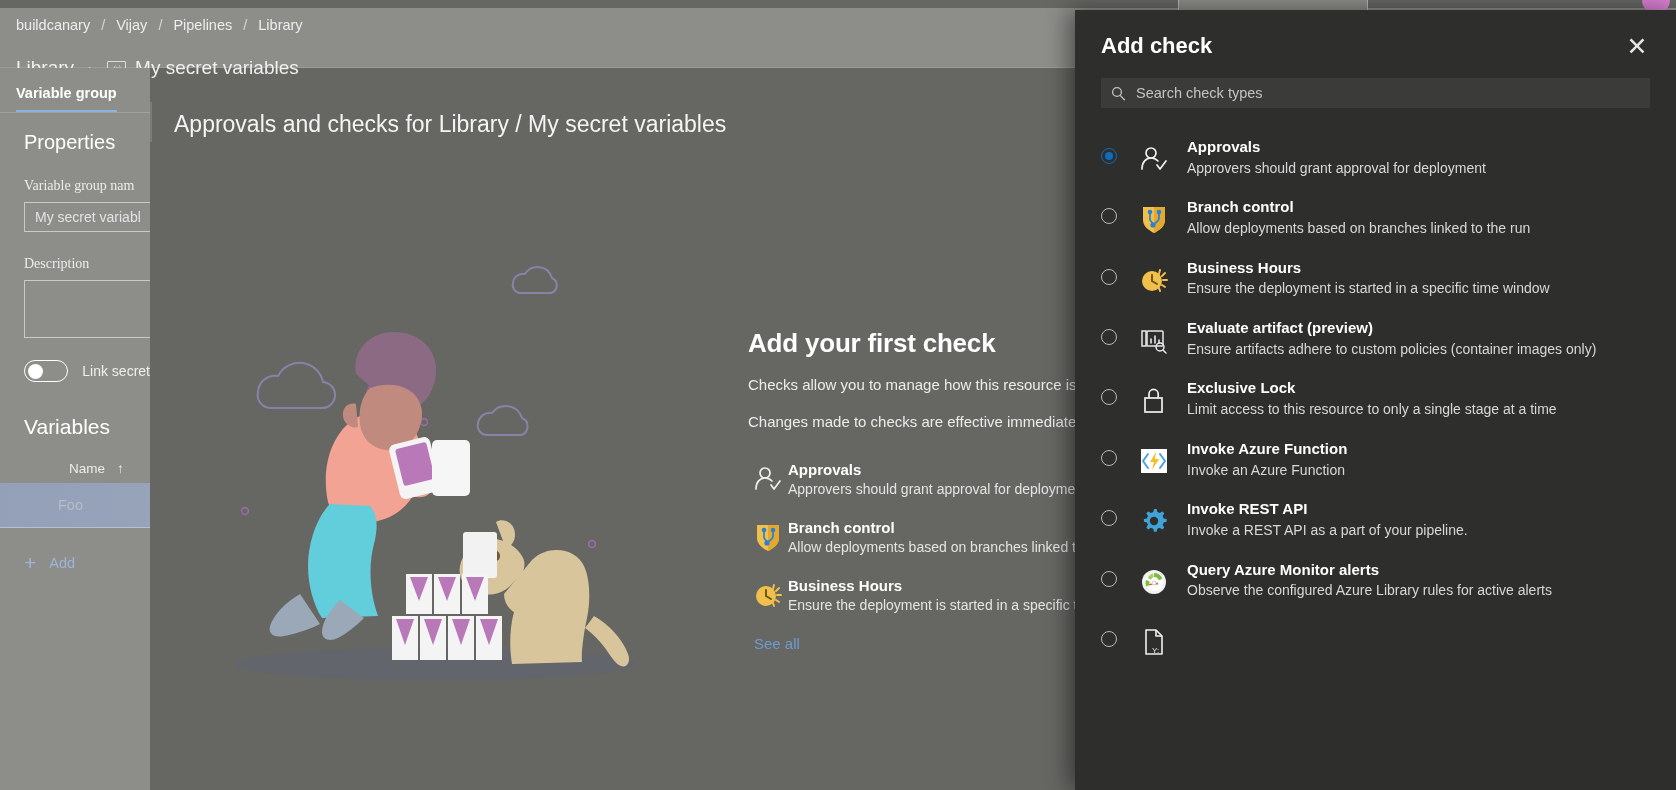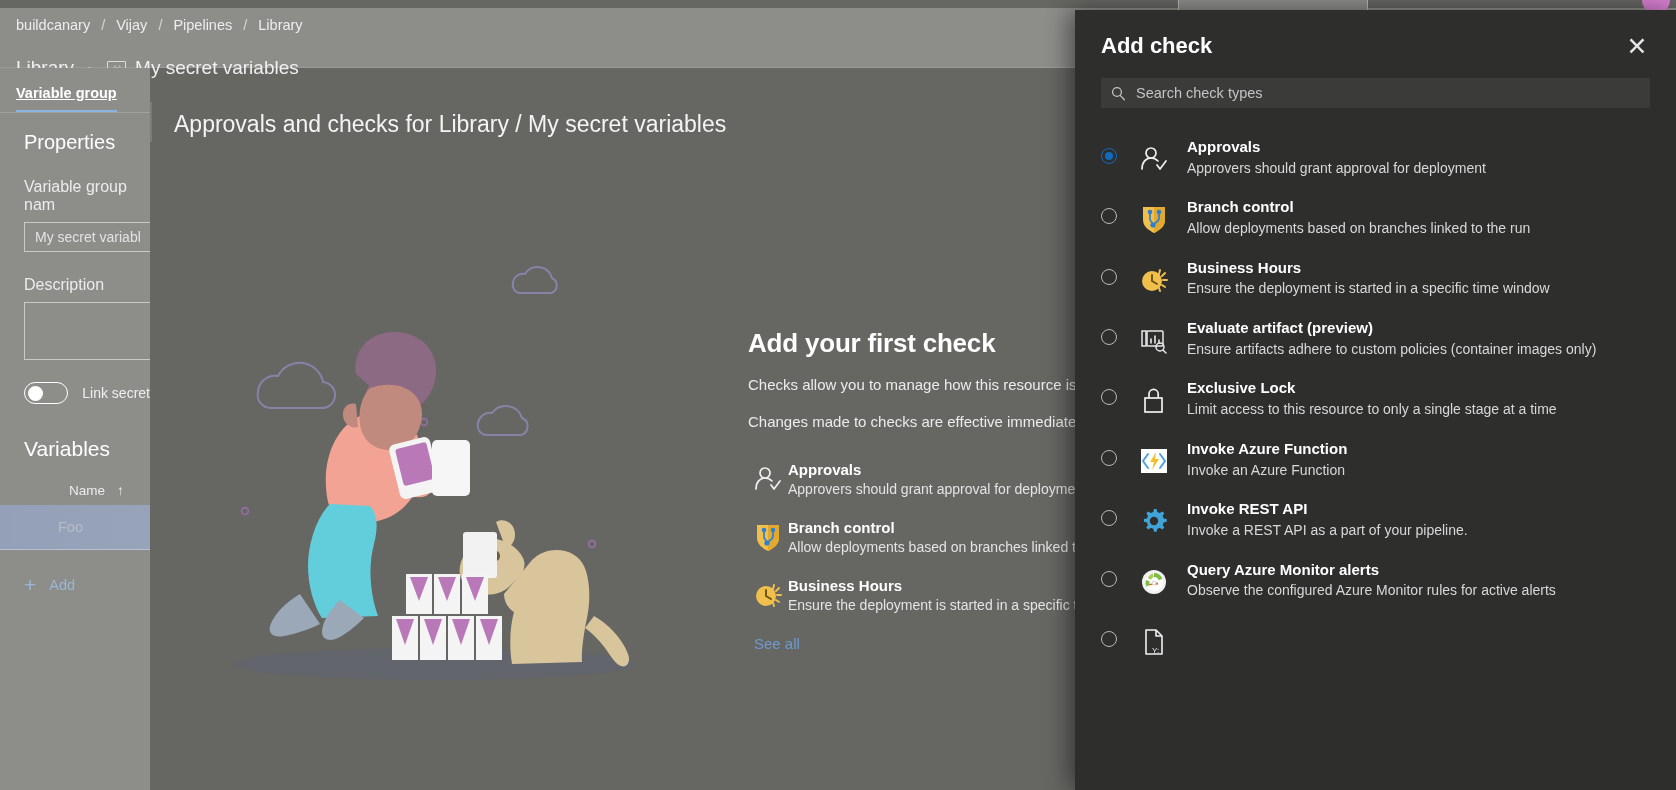--- a/index.html
+++ b/index.html
@@ -55,25 +55,24 @@
     background:#8d8d8a;
   }
   #tabstrip {
     height:45px; display:flex; align-items:flex-end; padding-left:16px;
     border-bottom:1px solid #a0a09d;
   }
   #tab-variable-group {
     font-size:14.5px; font-weight:bold; color:#ffffff;
     padding-bottom:9px; border-bottom:2.5px solid #8ab3e0;
     white-space:nowrap;
-    text-decoration:underline;
   }
   #left-body { padding:18px 0 0 24px; }
   .pane-h { font-size:20px; color:#ffffff; font-weight:normal; }
-  .field-label { font-size:16px; color:#ececec; margin-top:24px; }
+  .field-label { font-size:14px; color:#ececec; margin-top:24px;font-family:Liberation Serif, serif; }
   .txt-input {
     margin-top:8px; height:30px; width:230px;
     border:1px solid #c9c9c6; background:transparent;
     color:#e3e3e3; font-size:14px; padding:0 10px; line-height:28px;
     white-space:nowrap; overflow:hidden;
   }
   .txt-area {
     margin-top:8px; height:58px; width:230px;
     border:1px solid #c9c9c6; background:transparent;
   }
@@ -517,21 +516,21 @@
           <circle cx="15" cy="15" r="9" fill="#ffffff"></circle>
           <path d="M15 6 a9 9 0 0 1 8.4 5.8 l-3.6 1.4 a5.2 5.2 0 0 0 -4.8 -3.2 z" fill="#7dbb42"></path>
           <path d="M7.2 19.6 a9 9 0 0 1 -.3 -6.7 l3.7 1.3 a5.2 5.2 0 0 0 .2 3.9 z" fill="#7dbb42"></path>
           <path d="M8.6 11 a9 9 0 0 1 5 -4.8 l1.2 3.7 a5.2 5.2 0 0 0 -2.8 2.8 z" fill="#a5ce5f"></path>
           <path d="M10 17 l9 -1.6 l0 2 l-9 .9 z" fill="#e06a1e"></path>
           <circle cx="15" cy="16" r="2" fill="#ffffff" stroke="#cfcfcf" stroke-width="1"></circle>
         </svg>
       </div>
       <div class="chk-txt">
         <div class="chk-name">Query Azure Monitor alerts</div>
-        <div class="chk-desc">Observe the configured Azure Monitor rules for active alerts</div>
+        <div class="chk-desc">Observe the configured Azure Library rules for active alerts</div>
       </div>
     </div>
 
     <div class="chk-row">
       <div class="radio"></div>
       <div class="chk-ico">
         <svg width="28" height="30" viewBox="0 0 28 30">
           <path d="M6 3 h10 l6 6 v18 h-16 z" fill="none" stroke="#f0f0f0" stroke-width="1.6" stroke-linejoin="round"></path>
           <path d="M16 3 v6 h6" fill="none" stroke="#f0f0f0" stroke-width="1.6" stroke-linejoin="round"></path>
           <text x="12" y="26" font-size="8" fill="#f0f0f0" font-family="Liberation Sans, sans-serif">Y:</text>

